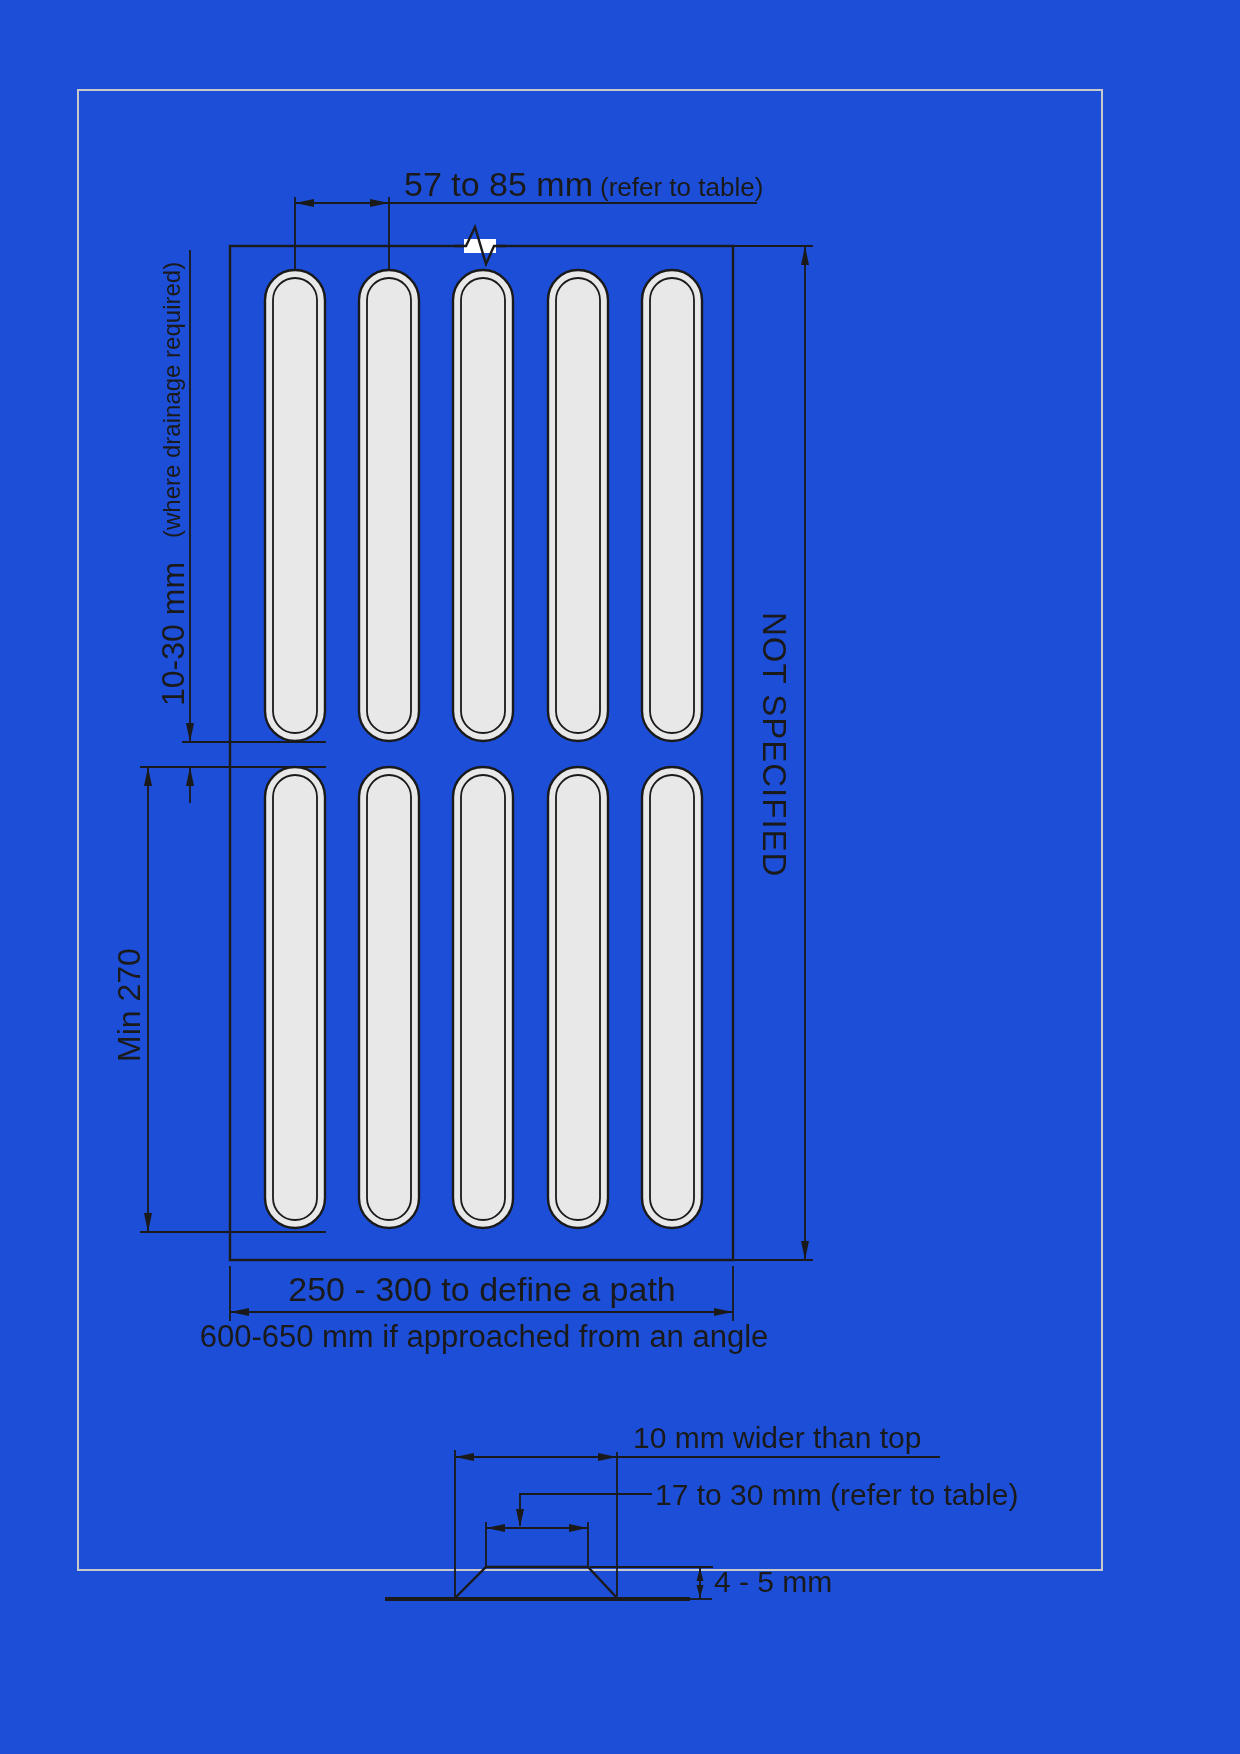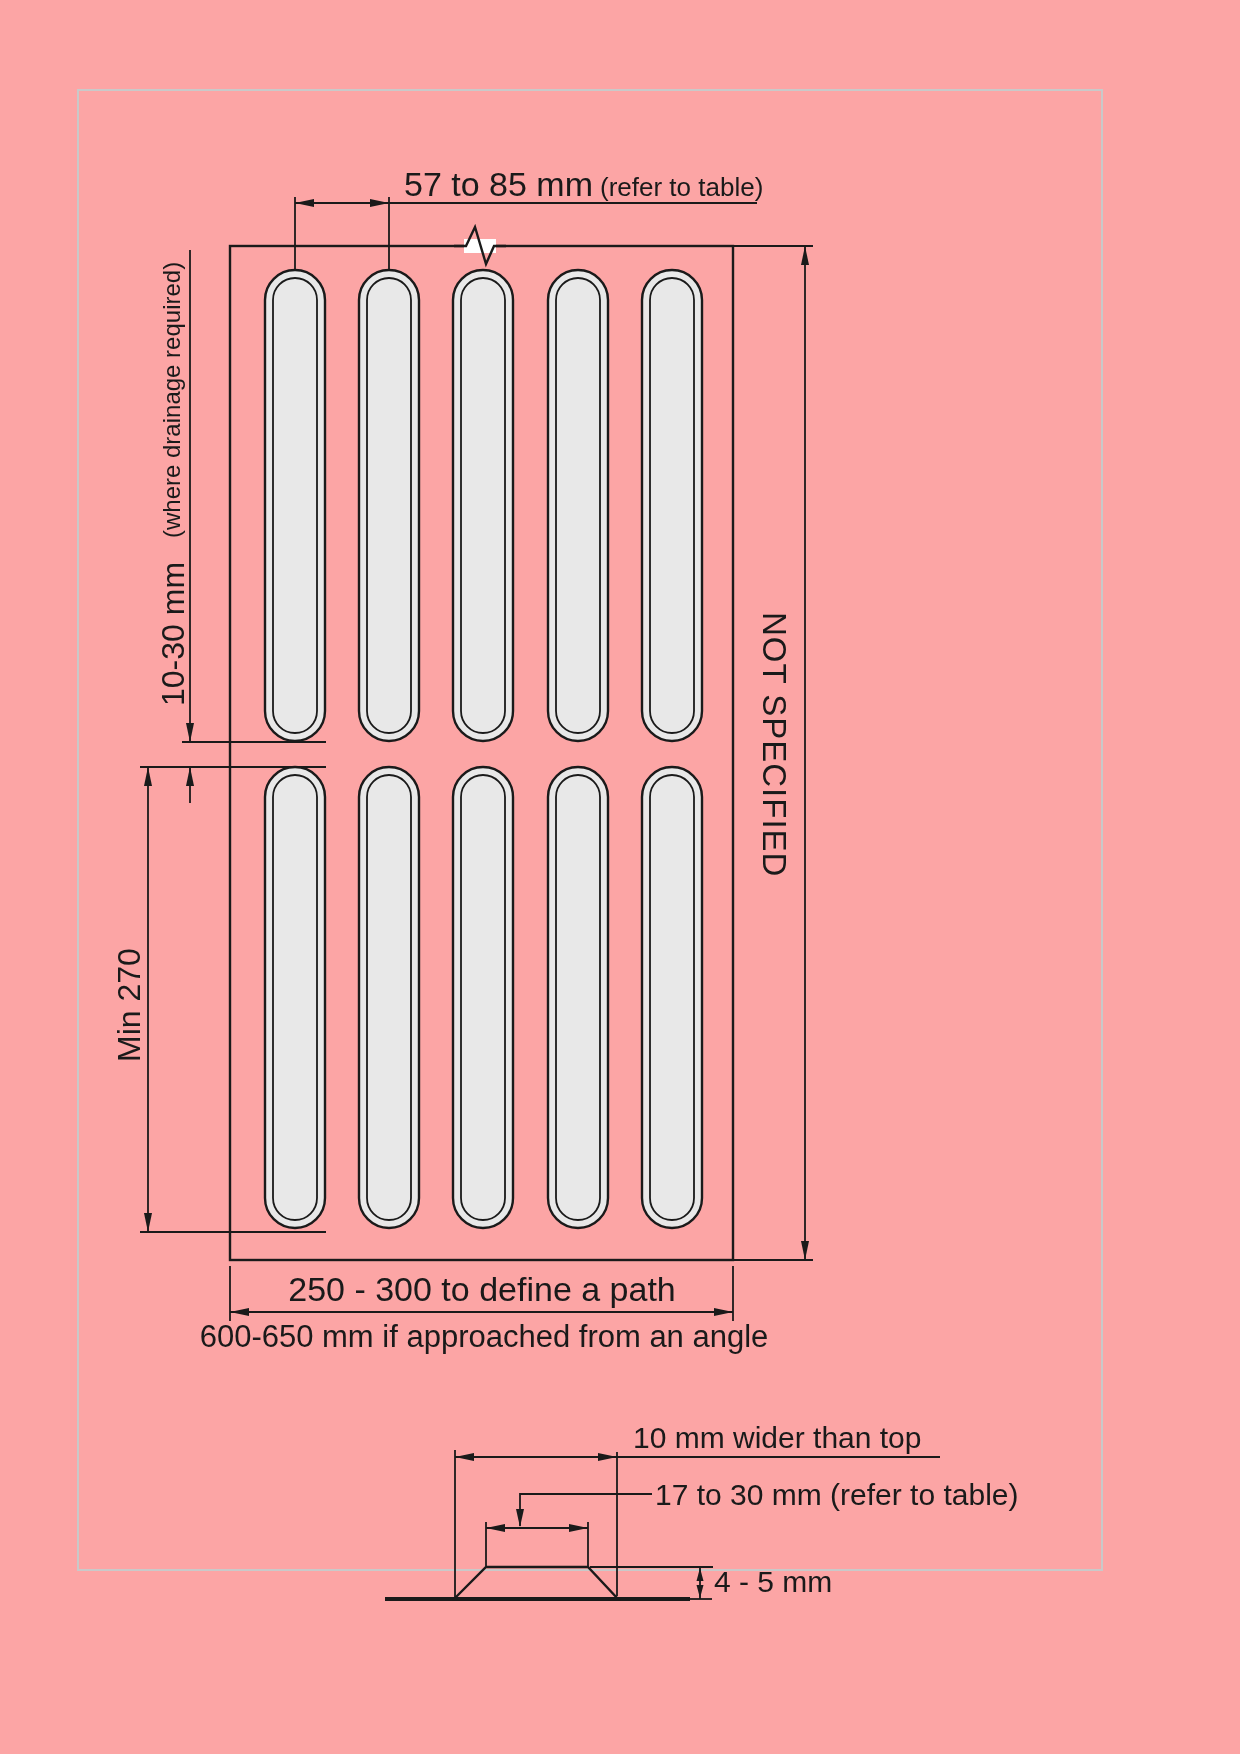--- a/index.html
+++ b/index.html
@@ -1,16 +1,16 @@
 <!DOCTYPE html>
 <html style="--line: #1a1a1a; --panel: #c9c9c9;"><head>
 <meta charset="utf-8">
 <style>
   html,body{margin:0;padding:0;background:#fff;}
-  .stage{position:relative;width:1240px;height:1754px;background:#fca5a5;}
+  .stage{position:relative;width:1240px;height:1754px;background:#1d4ed8;}
   svg{display:block;}
   .ln{stroke:var(--line,#1a1a1a);stroke-width:1.8;fill:none;stroke-linecap:butt;}
   .obj{stroke:var(--line,#1a1a1a);stroke-width:2.4;fill:none;}
   .thick{stroke:var(--line,#1a1a1a);stroke-width:4;fill:none;}
   .arr{fill:var(--line,#1a1a1a);stroke:none;}
   .txt{fill:var(--line,#1a1a1a);font-family:"Liberation Sans","DejaVu Sans",sans-serif;}
   .t34{font-size:34px;}
   .t33{font-size:33px;letter-spacing:1px;}
   .t32{font-size:32px;}
   .t31{font-size:31px;}

